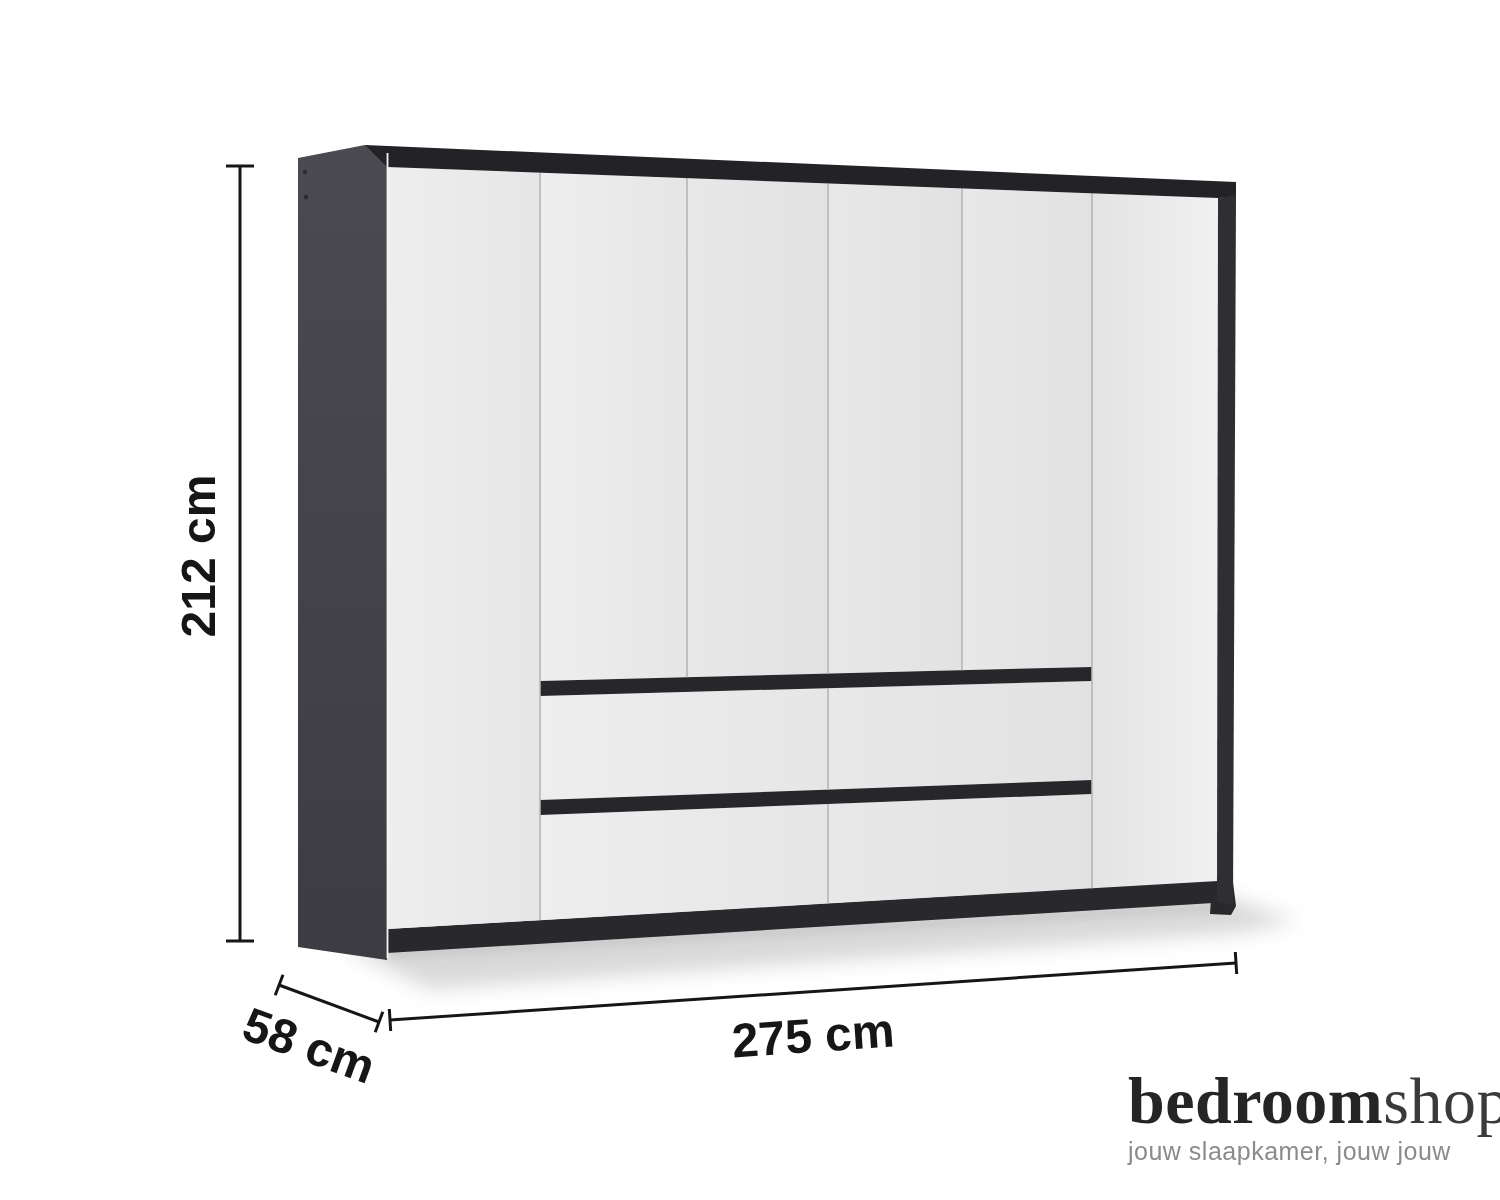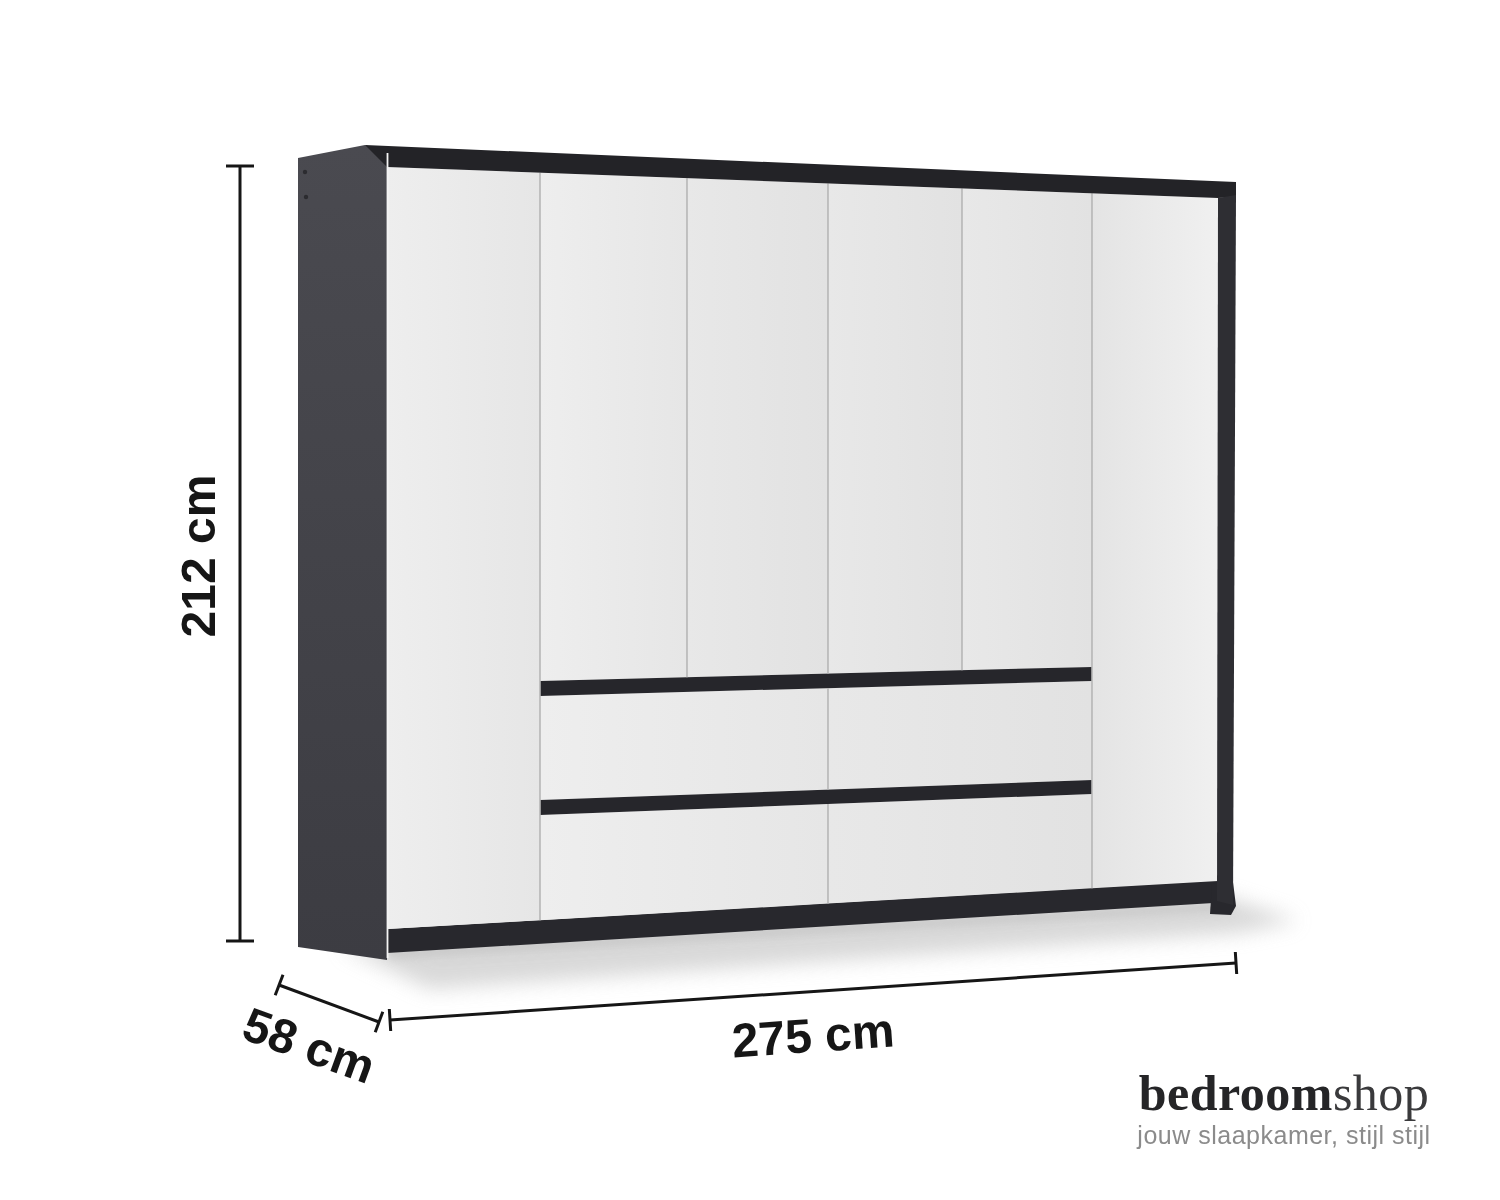--- a/index.html
+++ b/index.html
@@ -26,21 +26,21 @@
   .dim-label.width  { left: 813px; top: 1036px; transform: translate(-50%,-50%) rotate(-3.9deg); }
   .logo {
     position: absolute;
     left: 1128px;
     top: 1068px;
     width: 312px;
     text-align: center;
   }
   .logo .brand {
     font-family: "Liberation Serif", "DejaVu Serif", serif;
-    font-size: 50px;
+    font-size: 66px;
     line-height: 1.0;
     letter-spacing: 0.5px;
     white-space: nowrap;
   }
   .logo .brand .bold  { font-weight: 700; color: var(--logo-dark, #252527); }
   .logo .brand .light { font-weight: 400; color: var(--logo-light, #3a3a3c); }
   .logo .tagline {
     margin-top: 3px;
     font-size: 25px;
     letter-spacing: 0.5px;
@@ -138,16 +138,16 @@
       <line x1="1235.3" y1="952" x2="1236.7" y2="974"></line>
     </g>
   </svg>
 
   <div class="dim-label height">212 cm</div>
   <div class="dim-label depth">58 cm</div>
   <div class="dim-label width">275 cm</div>
 
   <div class="logo">
     <div class="brand"><span class="bold">bedroom</span><span class="light">shop</span></div>
-    <div class="tagline">jouw slaapkamer, stijl stijl</div>
+    <div class="tagline">jouw slaapkamer, jouw jouw</div>
   </div>
 
 </div>
 
 </body></html>

